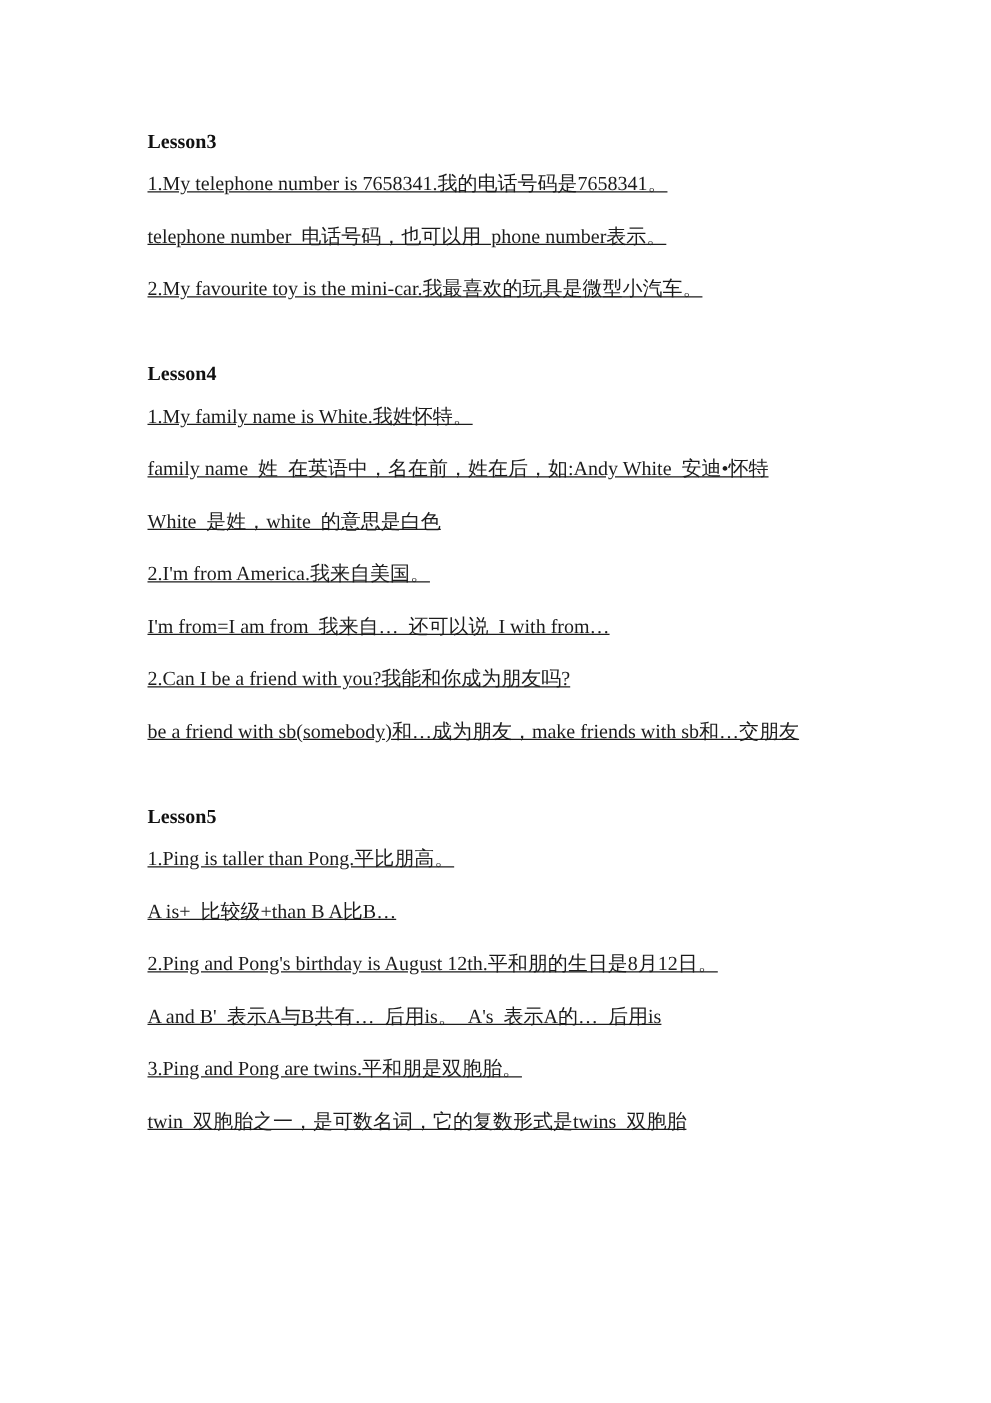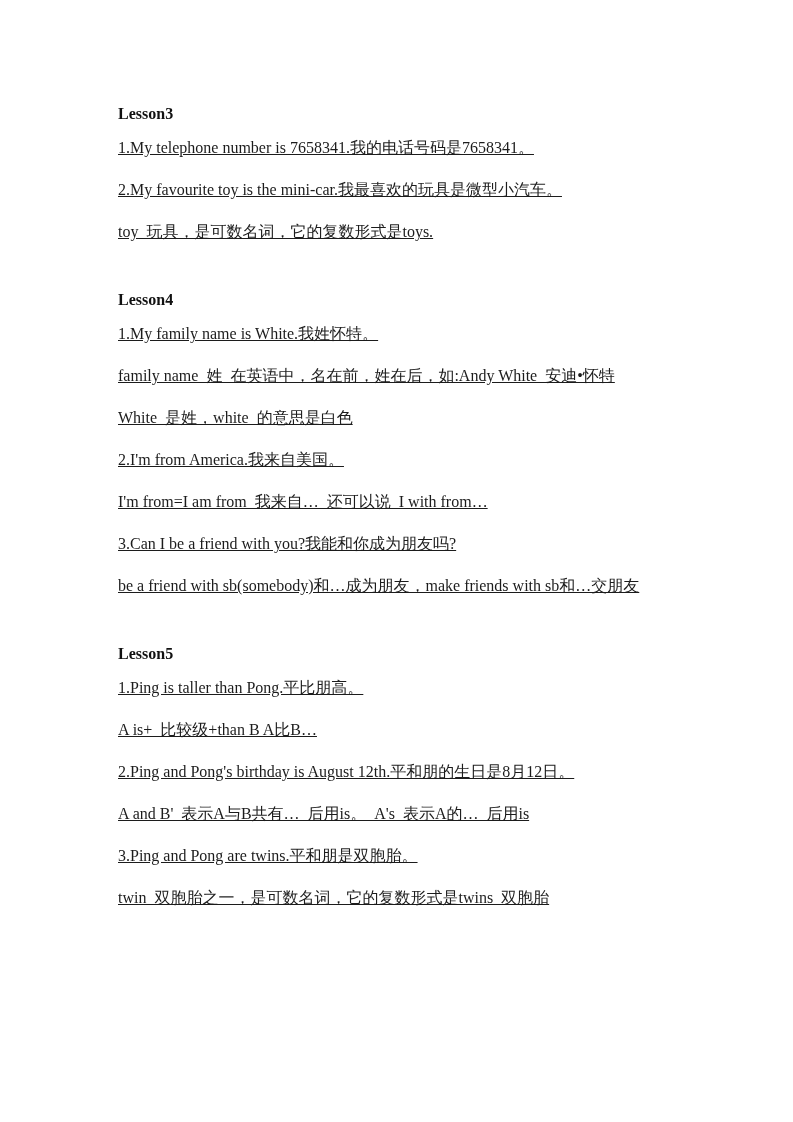--- a/index.html
+++ b/index.html
@@ -40,30 +40,30 @@
     text-decoration: underline;
   }
 </style>
 </head>
 <body>
 
 <div class="page">
 
   <div class="lesson-heading">Lesson3</div>
   <p class="note-line">1.My telephone number is 7658341.我的电话号码是7658341。</p>
+  <p class="note-line">telephone number  电话号码，也可以用  phone number表示。</p>
   <p class="note-line">2.My favourite toy is the mini-car.我最喜欢的玩具是微型小汽车。</p>
-  <p class="note-line">toy  玩具，是可数名词，它的复数形式是toys.</p>
 
   <div class="lesson-heading">Lesson4</div>
   <p class="note-line">1.My family name is White.我姓怀特。</p>
   <p class="note-line">family name  姓  在英语中，名在前，姓在后，如:Andy White  安迪•怀特</p>
   <p class="note-line">White  是姓，white  的意思是白色</p>
   <p class="note-line">2.I'm from America.我来自美国。</p>
   <p class="note-line">I'm from=I am from  我来自…  还可以说  I with from…</p>
-  <p class="note-line">3.Can I be a friend with you?我能和你成为朋友吗?</p>
+  <p class="note-line">2.Can I be a friend with you?我能和你成为朋友吗?</p>
   <p class="note-line">be a friend with sb(somebody)和…成为朋友，make friends with sb和…交朋友</p>
 
   <div class="lesson-heading">Lesson5</div>
   <p class="note-line">1.Ping is taller than Pong.平比朋高。</p>
   <p class="note-line">A is+  比较级+than B A比B…</p>
   <p class="note-line">2.Ping and Pong's birthday is August 12th.平和朋的生日是8月12日。</p>
   <p class="note-line">A and B'  表示A与B共有…  后用is。  A's  表示A的…  后用is</p>
   <p class="note-line">3.Ping and Pong are twins.平和朋是双胞胎。</p>
   <p class="note-line">twin  双胞胎之一，是可数名词，它的复数形式是twins  双胞胎</p>
 

